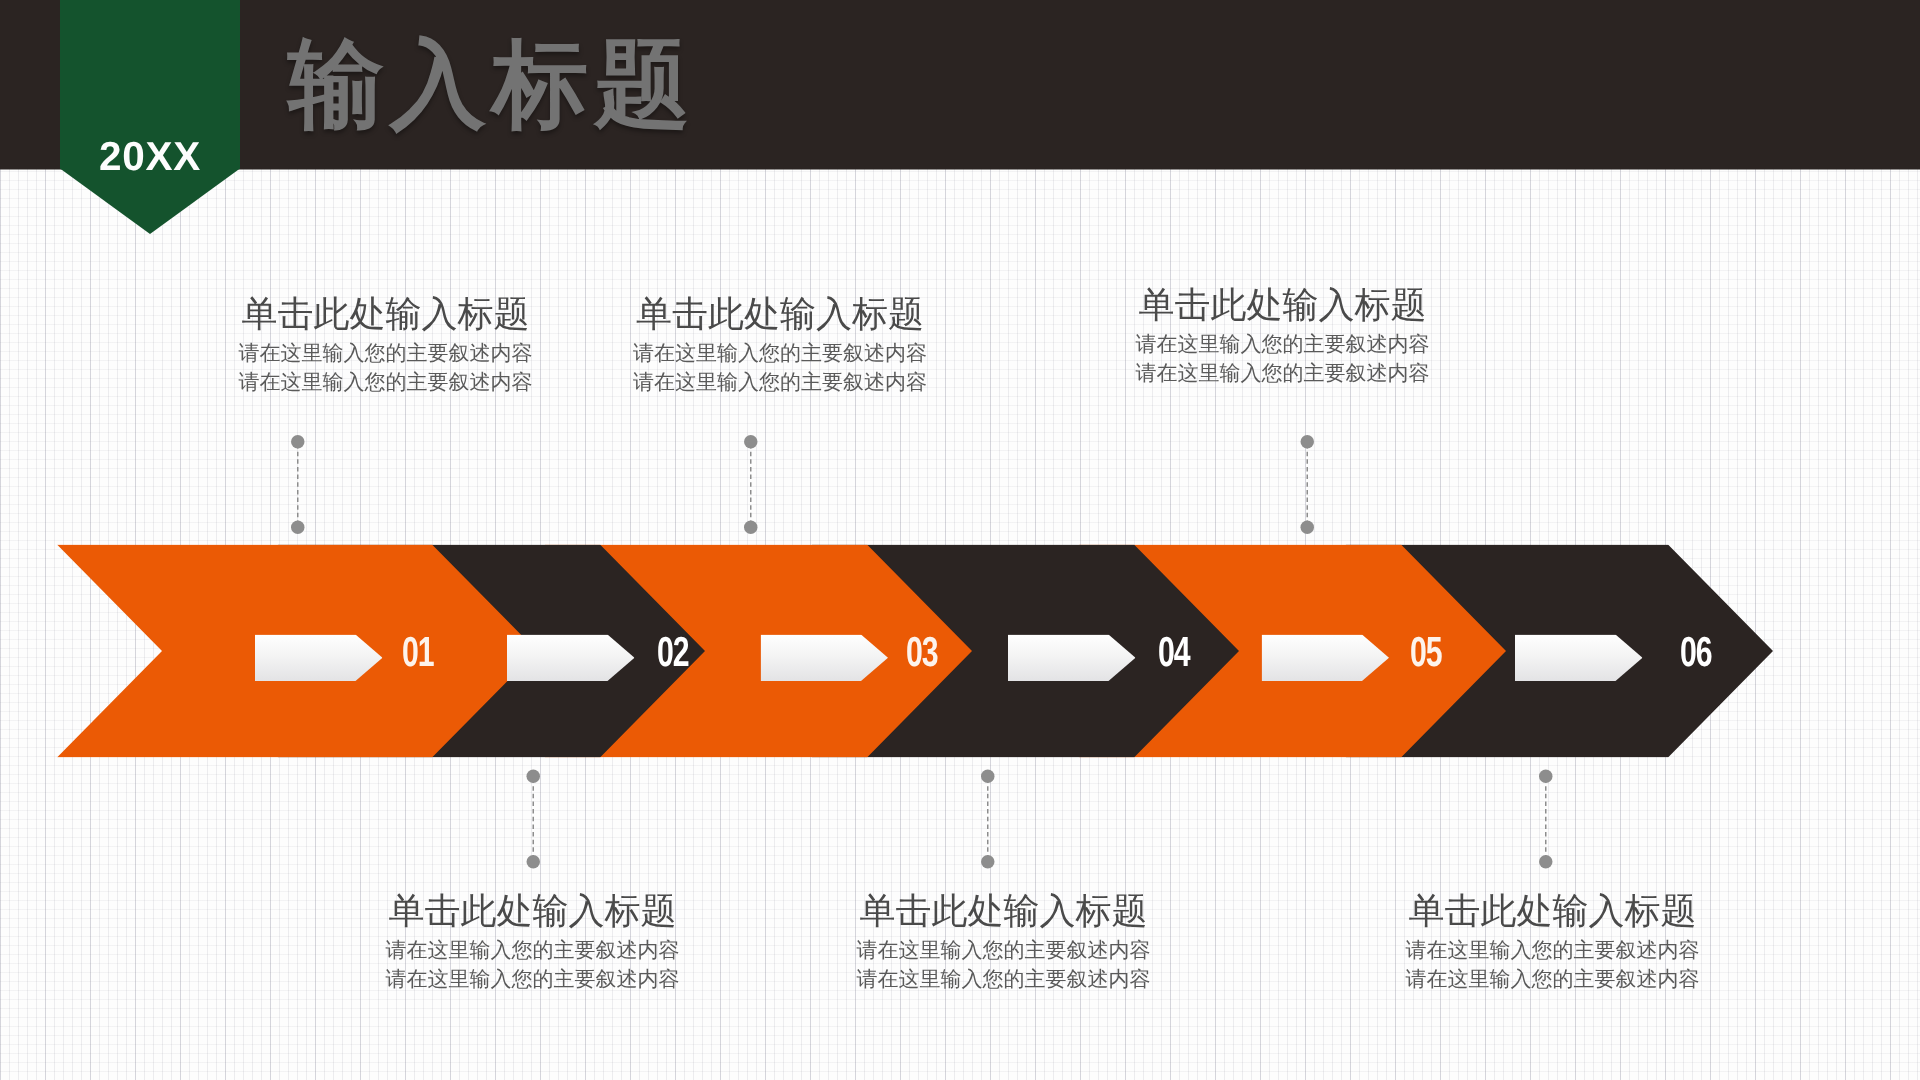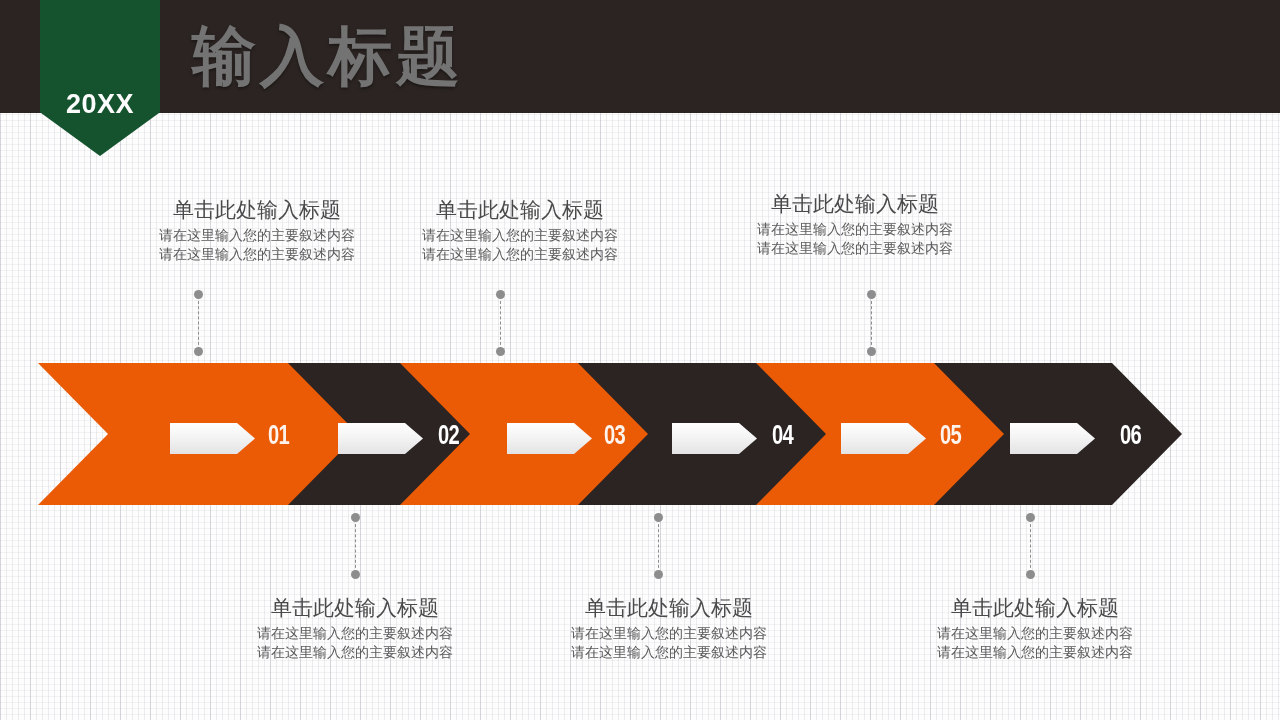--- a/index.html
+++ b/index.html
@@ -47,21 +47,21 @@
     color:#737373; font-size:64px; font-weight:bold;
     letter-spacing:4px; line-height:84px; z-index:7;
     font-family:"Liberation Sans", sans-serif;
     text-shadow:0 2px 3px rgba(0,0,0,0.35);
     white-space:nowrap;
   }
 
   
   .callout { position:absolute; z-index:4; text-align:center; }
   .callout-title {
-    font-size:21px; color:#4a4a4a; line-height:32px;
+    font-size:24px; color:#4a4a4a; line-height:32px;
     font-family:"Liberation Sans", sans-serif; white-space:nowrap;
   }
   .callout-line {
     font-size:14px; color:#5a5a5a; line-height:19px;
     font-family:"Liberation Sans", sans-serif; white-space:nowrap;
   }
 
   
   .connector { position:absolute; z-index:3; width:9px; }
   .conn-dot {

